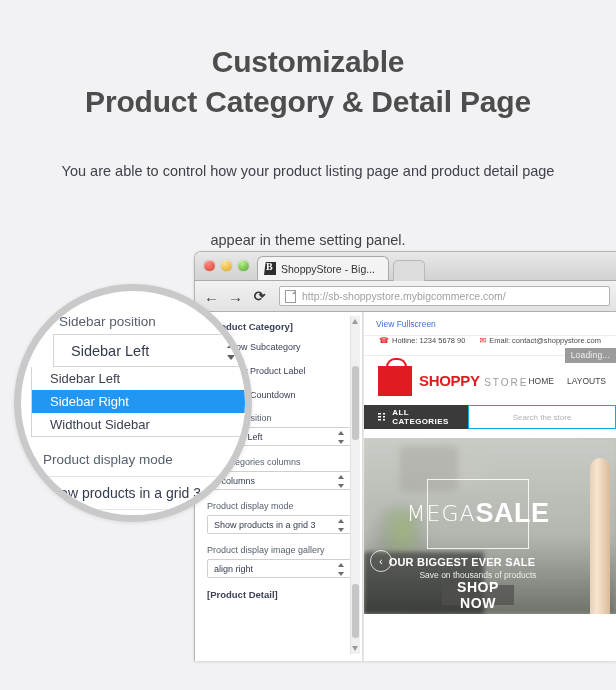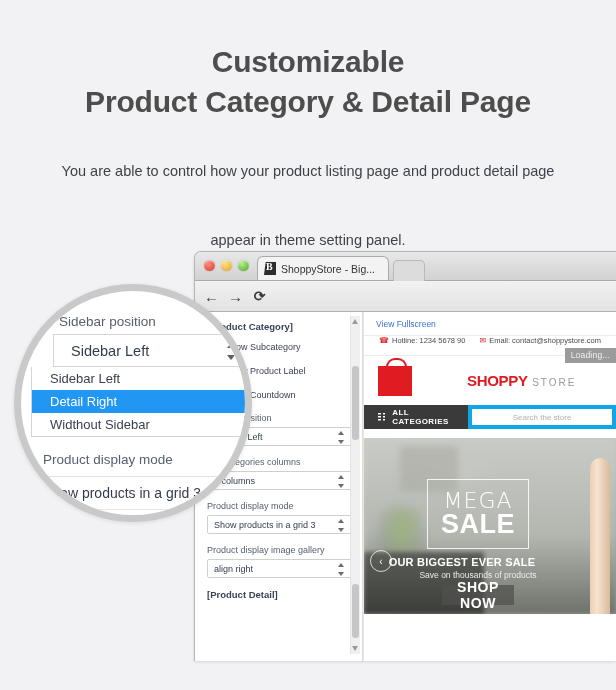--- a/index.html
+++ b/index.html
@@ -332,21 +332,20 @@
     padding: 2px 6px 3px 6px;
     letter-spacing: 0.2px;
     margin-left: 9px;
   }
   .pv-header {
     height: 49px;
     display: flex;
     align-items: center;
     padding: 0 6px 0 14px;
     box-sizing: border-box;
-    gap: 48px;
   }
   .logo-bag {
     width: 34px; height: 30px;
     background: #e11b22;
     position: relative;
     flex: none;
     margin-right: 7px;
   }
   .logo-bag::before {
     content: "";
@@ -404,21 +403,21 @@
       linear-gradient(#fff,#fff) 0 0/3px 1.5px no-repeat,
       linear-gradient(#fff,#fff) 4.5px 0/4.5px 1.5px no-repeat,
       linear-gradient(#fff,#fff) 0 3.2px/3px 1.5px no-repeat,
       linear-gradient(#fff,#fff) 4.5px 3.2px/4.5px 1.5px no-repeat,
       linear-gradient(#fff,#fff) 0 6.4px/3px 1.5px no-repeat,
       linear-gradient(#fff,#fff) 4.5px 6.4px/4.5px 1.5px no-repeat;
   }
   .catbar-search {
     flex: 1;
     background: #fff;
-    border: 4px solid #0ea5e9;
+    border: 1px solid #0ea5e9;
     display: flex;
     align-items: center;
     justify-content: center;
     font-size: 8px;
     color: #b0b0b0;
     box-sizing: border-box;
   }
   .pv-gap { height: 9px; background: #fff; }
 
   
@@ -466,21 +465,21 @@
     background: linear-gradient(to right, #e8cfb4, #f6e4cf 35%, #d9bb9a);
     border-radius: 10px 10px 0 0;
     filter: blur(0.5px);
   }
   .banner-box {
     position: absolute;
     left: 63px; top: 41px;
     width: 100px; height: 68px;
     border: 1px solid rgba(255,255,255,0.85);
     display: flex;
-    flex-direction: column;
+    flex-direction: row;
     align-items: center;
     justify-content: center;
   }
   .banner-mega {
     font-size: 22px;
     color: #fff;
     font-weight: 300;
     letter-spacing: 1px;
     line-height: 22px;
     font-family: "DejaVu Sans", sans-serif;
@@ -665,20 +664,24 @@
       <span class="bw-tab-favicon"></span>
       <span class="bw-tab-title">ShoppyStore - Big...</span>
     </div>
     <div class="bw-tab-ghost"></div>
   </div>
 
   <div class="bw-toolbar">
     <span class="nav-btn">←</span>
     <span class="nav-btn">→</span>
     <span class="nav-btn reload">⟳</span>
+    <div class="url-bar">
+      <span class="url-doc-icon"></span>
+      <span class="url-text">http://sb-shoppystore.mybigcommerce.com/</span>
+    </div>
   </div>
 
   <div class="bw-content">
 
     <div class="settings-panel">
 
       <div class="sp-section">[Product Category]</div>
 
       <div class="sp-check">
         <span class="box on"></span>
@@ -790,21 +793,21 @@
 
     <div class="lens-label">Sidebar position</div>
 
     <div class="lens-select">
       <span>Sidebar Left</span>
       <span class="spin"></span>
     </div>
 
     <div class="lens-options">
       <div class="lens-opt">Sidebar Left</div>
-      <div class="lens-opt sel">Detail Right</div>
+      <div class="lens-opt sel">Sidebar Right</div>
       <div class="lens-opt">Widthout Sidebar</div>
     </div>
 
     <div class="lens-mode-label">Product display mode</div>
     <div class="lens-divider"></div>
     <div class="lens-mode-value">Show products in a grid 3</div>
     <div class="lens-divider2"></div>
   </div>
 </div>
 

